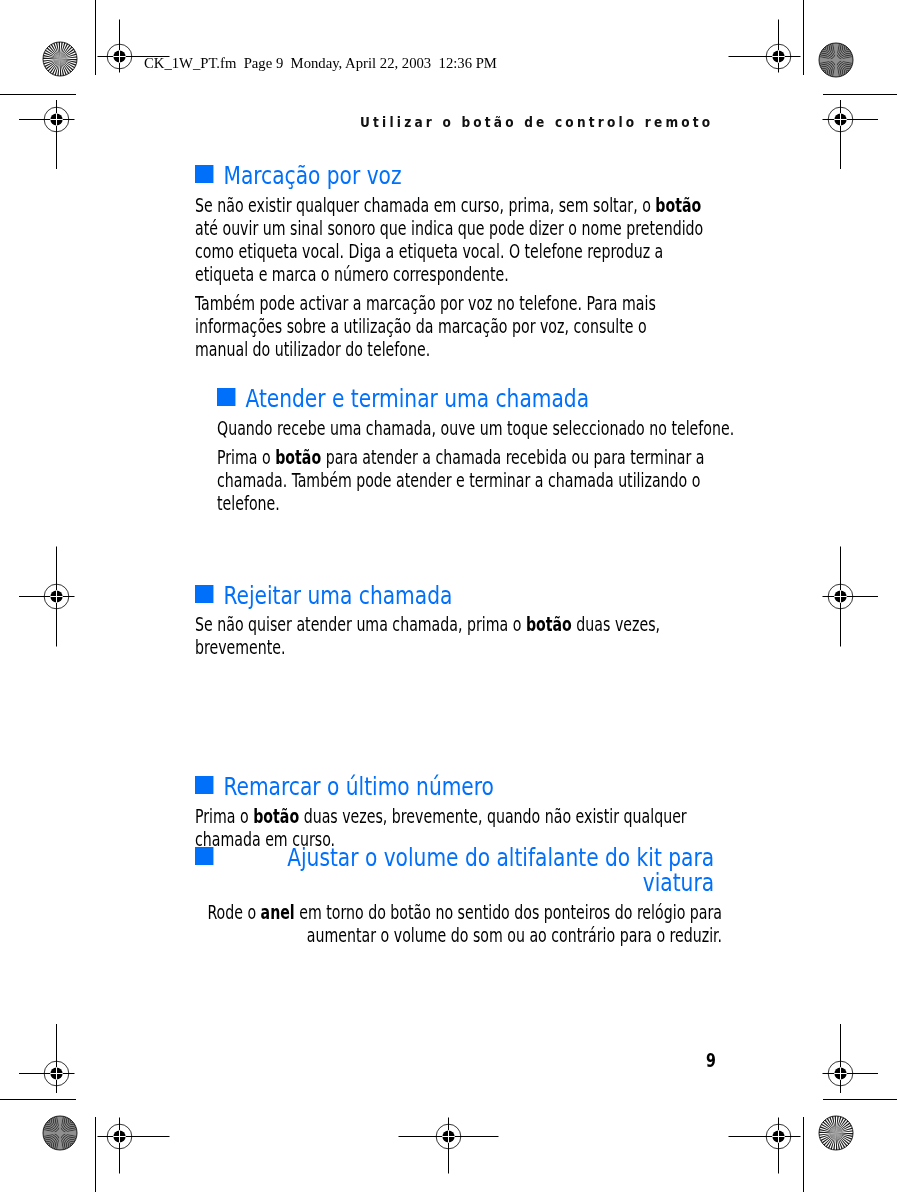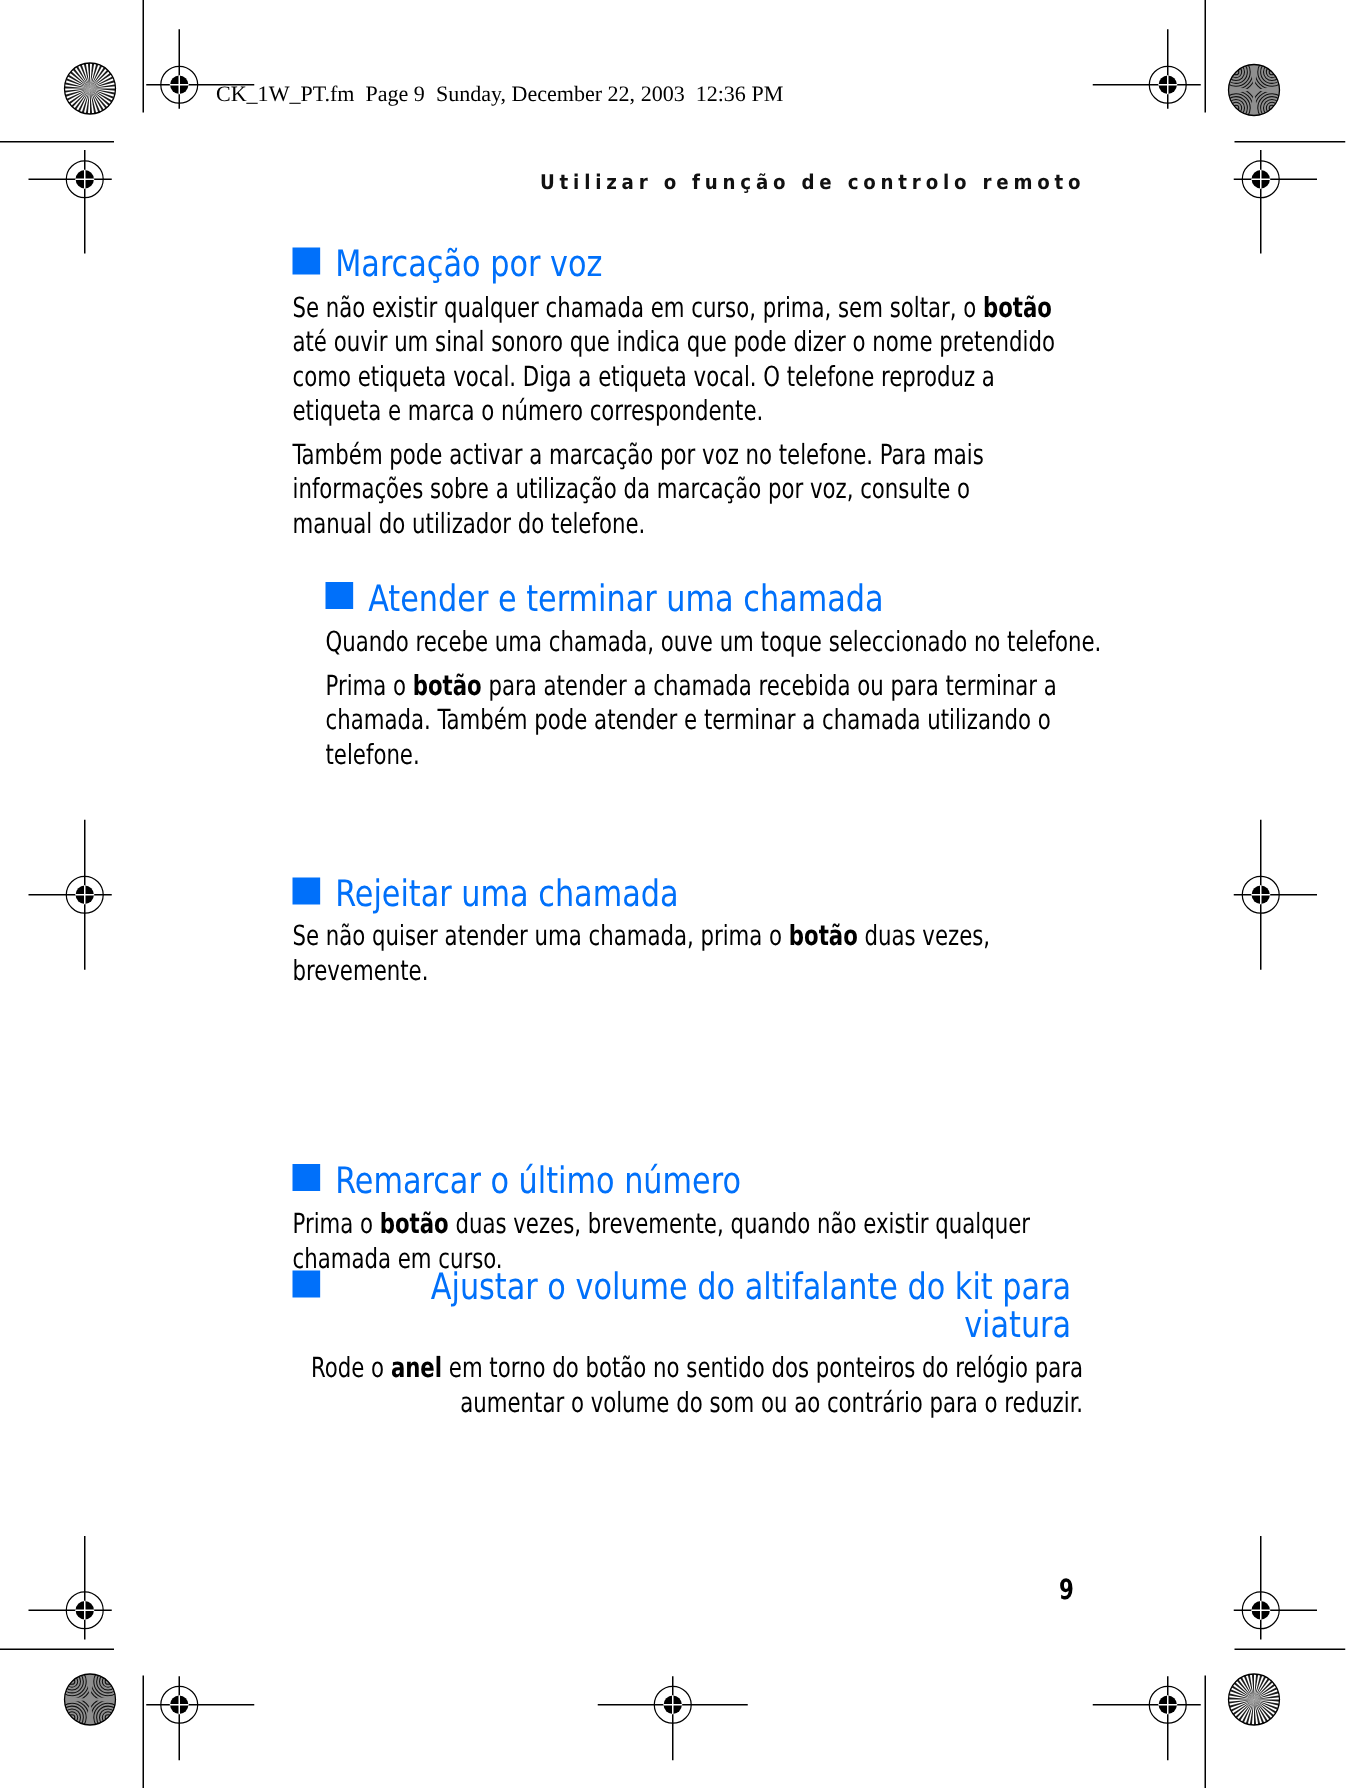--- a/index.html
+++ b/index.html
@@ -384,22 +384,22 @@
             <path d="M0 0L18.94 -14.74L20.09 -13.13Z" fill="#1c1c1c"></path>
             <path d="M0 0L21.11 -11.42L21.98 -9.64Z" fill="#1c1c1c"></path>
             <path d="M0 0L22.70 -7.79L23.27 -5.89Z" fill="#1c1c1c"></path>
             <path d="M0 0L23.67 -3.95L23.92 -1.98Z" fill="#1c1c1c"></path>
           </g>
           <circle cx="0" cy="0" r="17" fill="none" stroke="#000" stroke-width="0.85"></circle>
         </svg>
       </div>
     </div>
 
-  <div class="fileline">CK_1W_PT.fm  Page 9  Sunday, December 22, 2003  12:36 PM</div>
-  <div class="runhead">Utilizar o função de controlo remoto</div>
+  <div class="fileline">CK_1W_PT.fm  Page 9  Monday, April 22, 2003  12:36 PM</div>
+  <div class="runhead">Utilizar o botão de controlo remoto</div>
 
   <div class="content">
       <div class="sec" style="top: 163px;">
         <h2>
           <span class="bullet"></span>
           <span class="htext">Marcação por voz</span>
         </h2>
         <div class="hgap"></div>
         <div class="para-wrap">
           <p><span>Se não existir qualquer chamada em curso, prima, sem soltar, o </span><b>botão</b><span> até ouvir um sinal sonoro que indica que pode dizer o nome pretendido como etiqueta vocal. Diga a etiqueta vocal. O telefone reproduz a etiqueta e marca o número correspondente.</span></p>

